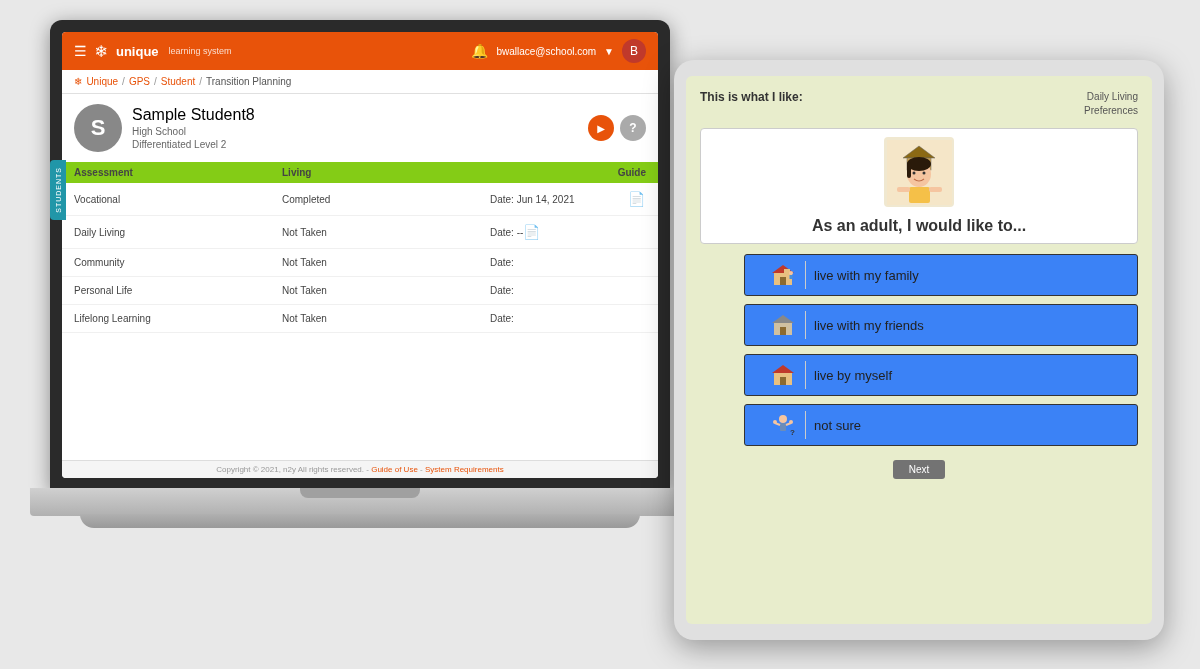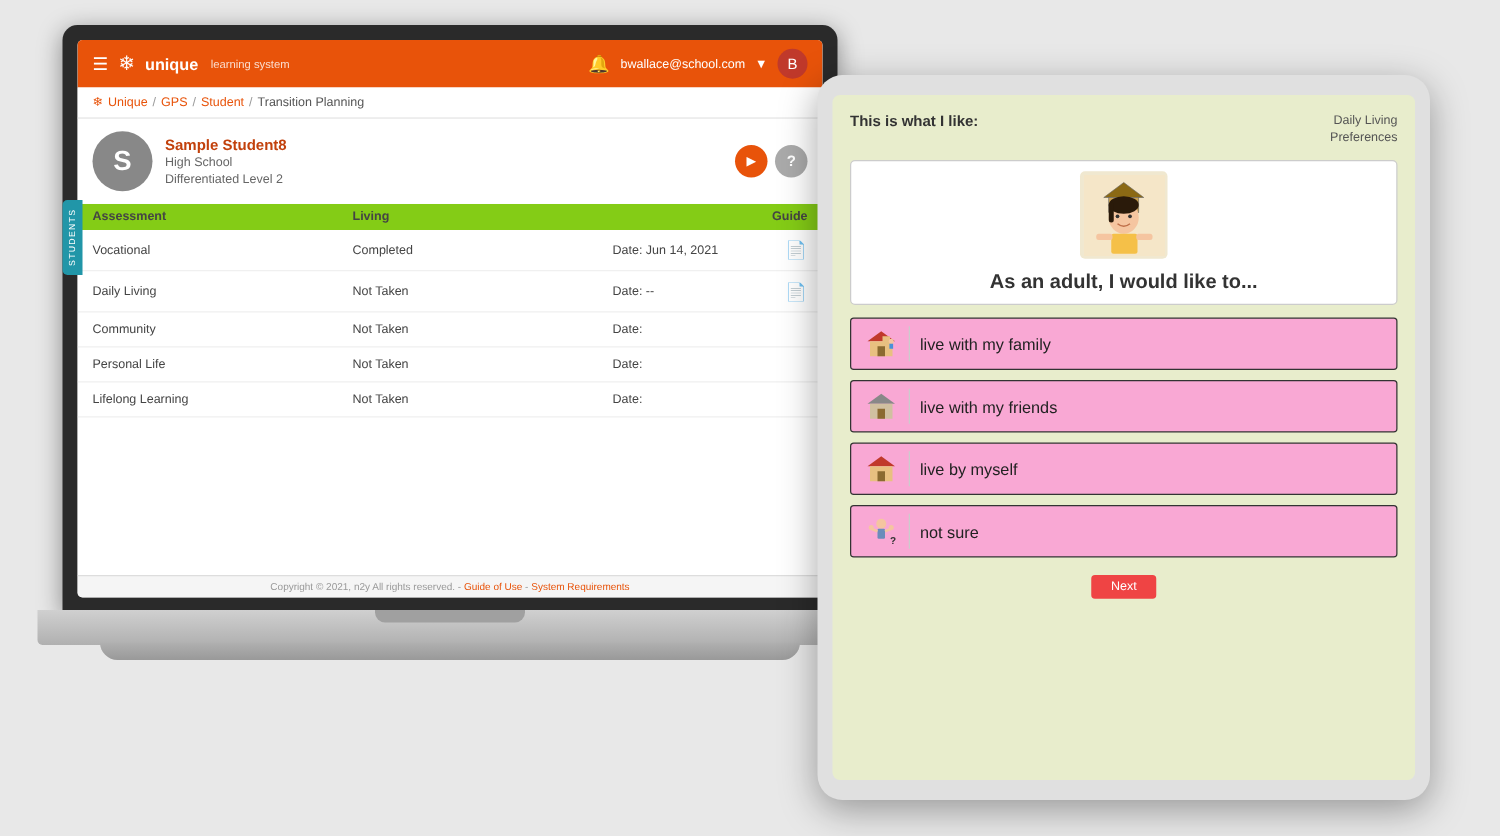--- a/index.html
+++ b/index.html
@@ -163,23 +163,23 @@
       display: flex;
       align-items: center;
       justify-content: center;
       font-size: 22px;
       color: white;
       font-weight: bold;
       flex-shrink: 0;
     }
     .student-info { flex: 1; }
     .student-name {
-      font-size: 12px;
-      font-weight: bold;
-      color: #c2410c;
+      font-size: 16px;
+      font-weight: normal;
+      color: #000000;
     }
     .student-level {
       font-size: 10px;
       color: #666;
       margin-top: 2px;
     }
     .student-actions {
       display: flex;
       gap: 6px;
       align-items: center;
@@ -260,21 +260,21 @@
       color: #999;
       text-align: center;
       border-top: 1px solid #ddd;
       flex-shrink: 0;
     }
     .footer-link { color: #e8530a; }
 
     
     .tablet-wrapper {
       position: absolute;
-      right: 56px;
+      right: 36px;
       top: 60px;
       width: 490px;
       height: 580px;
     }
     .tablet-bezel {
       width: 100%;
       height: 100%;
       background: #e0e0e0;
       border-radius: 20px;
       box-shadow: 0 8px 30px rgba(0,0,0,0.35);
@@ -343,28 +343,29 @@
       text-align: center;
     }
 
     
     .options-container {
       display: flex;
       flex-direction: column;
       gap: 8px;
     }
     .option-row {
-      background: #f9a8d4;
+      background: #3b82f6;
       border: 1.5px solid #333;
       border-radius: 3px;
       display: flex;
       align-items: center;
       gap: 8px;
-      padding: 6px 10px;
+      padding: 6px 24px;
       min-height: 38px;
+      margin-left: 44px;
     }
     .option-icon {
       width: 28px;
       height: 28px;
       flex-shrink: 0;
       display: flex;
       align-items: center;
       justify-content: center;
       font-size: 16px;
     }
@@ -380,21 +381,21 @@
       font-weight: 500;
     }
 
     
     .tablet-footer {
       display: flex;
       justify-content: center;
       margin-top: 4px;
     }
     .next-btn {
-      background: #ef4444;
+      background: #737373;
       color: white;
       font-size: 10px;
       padding: 4px 16px;
       border-radius: 3px;
       cursor: pointer;
     }
   </style>
 </head>
 <body>
 
@@ -453,21 +454,21 @@
           <div class="table-cell">Completed</div>
           <div class="table-cell" style="display:flex;justify-content:space-between;align-items:center;">
             <span>Date: Jun 14, 2021</span>
             <span class="pdf-icon">📄</span>
           </div>
         </div>
 
         <div class="table-row">
           <div class="table-cell">Daily Living</div>
           <div class="table-cell">Not Taken</div>
-          <div class="table-cell" style="display:flex;justify-content:space-between;align-items:center;">
+          <div class="table-cell" style="display:flex;justify-content:flex-start;align-items:center;">
             <span>Date: --</span>
             <span class="pdf-icon">📄</span>
           </div>
         </div>
 
         <div class="table-row">
           <div class="table-cell">Community</div>
           <div class="table-cell">Not Taken</div>
           <div class="table-cell">
             <span>Date:</span>

